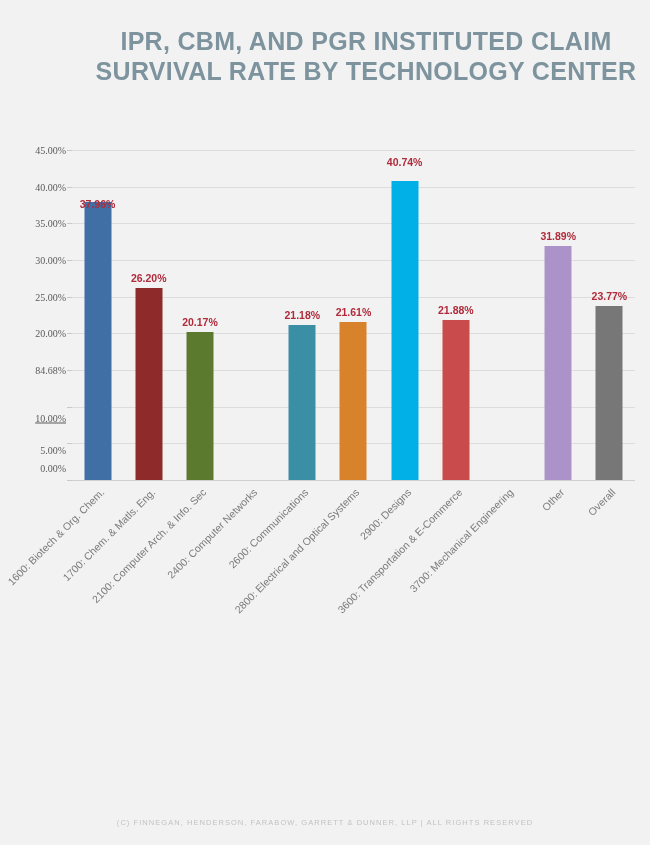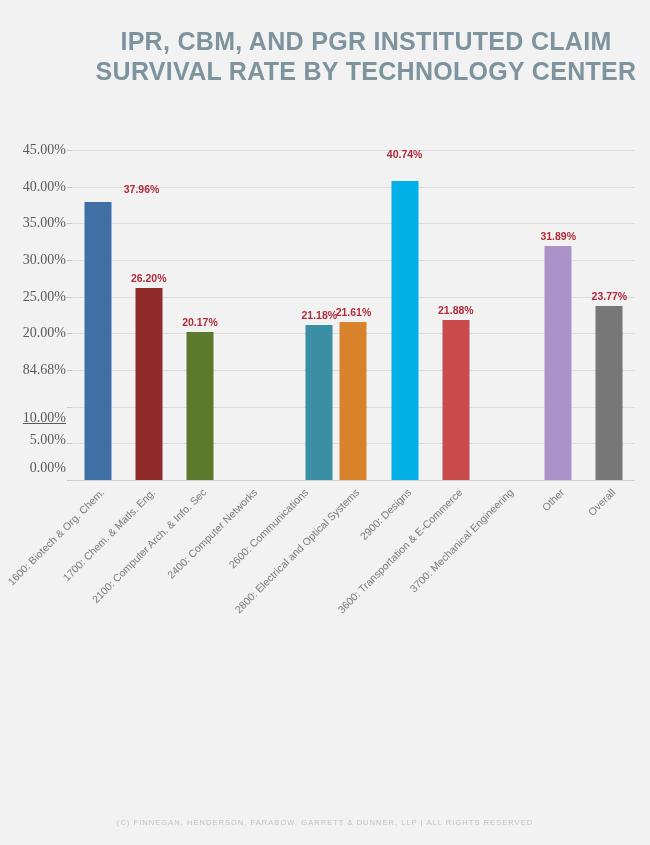--- a/index.html
+++ b/index.html
@@ -49,21 +49,21 @@
     left: 0;
     top: 0;
     width: 72px;
     height: 330px;
   }
   .y-tick {
     position: absolute;
     right: 6px;
     transform: translateY(-50%);
     font-family: "Liberation Serif", serif;
-    font-size: 14px;
+    font-size: 10px;
     color: #5a5a5a;
     white-space: nowrap;
   }
   .grid-layer {
     position: absolute;
     left: 72px;
     top: 0;
     width: 563px;
     height: 330px;
   }
@@ -172,21 +172,21 @@
 <body>
 
 <div class="title-block">
   <div class="chart-title">IPR, CBM, and PGR Instituted Claim Survival Rate by Technology Center</div>
 </div>
 
 <div class="plot-wrap">
 
   <div class="y-axis" id="y-axis">
       <div class="y-tick" style="top: 318px;">0.00%</div>
-      <div class="y-tick" style="top: 290px;">5.00%</div>
+      <div class="y-tick" style="top: 300px;">5.00%</div>
       <div class="y-tick" style="top: 268px; text-decoration: underline;">10.00%</div>
       <div class="y-tick" style="top: 220px;">84.68%</div>
       <div class="y-tick" style="top: 183.333px;">20.00%</div>
       <div class="y-tick" style="top: 146.667px;">25.00%</div>
       <div class="y-tick" style="top: 110px;">30.00%</div>
       <div class="y-tick" style="top: 73.3333px;">35.00%</div>
       <div class="y-tick" style="top: 36.6667px;">40.00%</div>
       <div class="y-tick" style="top: 0px;">45.00%</div>
     </div>
 
@@ -209,41 +209,41 @@
       <div class="tickmark" style="top: 73.3333px;"></div>
       <div class="gridline" style="top: 36.6667px;"></div>
       <div class="tickmark" style="top: 36.6667px;"></div>
       <div class="gridline" style="top: 0px;"></div>
       <div class="tickmark" style="top: 0px;"></div>
     </div>
 
   <div class="bars-layer" id="bars-layer">
       <div class="bar-slot" style="left: 0%; width: 9.09091%;">
         <div class="bar" style="height: 278.373px; background: rgb(63, 111, 165);"></div>
-        <div class="bar-label" style="bottom: 285px; margin-left: 44px;">37.96%</div>
+        <div class="bar-label" style="bottom: 270px;">37.96%</div>
       </div>
       <div class="bar-slot" style="left: 9.09091%; width: 9.09091%;">
         <div class="bar" style="height: 192.133px; background: rgb(142, 42, 42);"></div>
         <div class="bar-label" style="bottom: 196.133px;">26.20%</div>
       </div>
       <div class="bar-slot" style="left: 18.1818%; width: 9.09091%;">
         <div class="bar" style="height: 147.913px; background: rgb(92, 122, 46);"></div>
         <div class="bar-label" style="bottom: 151.913px;">20.17%</div>
       </div>
-      <div class="bar-slot" style="left: 36.3636%; width: 9.09091%; margin-left: 17px;">
+      <div class="bar-slot" style="left: 36.3636%; width: 9.09091%;">
         <div class="bar" style="height: 155.32px; background: rgb(59, 143, 165);"></div>
         <div class="bar-label" style="bottom: 159.32px;">21.18%</div>
       </div>
       <div class="bar-slot" style="left: 45.4545%; width: 9.09091%;">
         <div class="bar" style="height: 158.473px; background: rgb(216, 130, 44);"></div>
         <div class="bar-label" style="bottom: 162.473px;">21.61%</div>
       </div>
       <div class="bar-slot" style="left: 54.5455%; width: 9.09091%;">
         <div class="bar" style="height: 298.76px; background: rgb(0, 176, 230);"></div>
-        <div class="bar-label" style="bottom: 320px;">40.74%</div>
+        <div class="bar-label" style="bottom: 312px;">40.74%</div>
       </div>
       <div class="bar-slot" style="left: 63.6364%; width: 9.09091%;">
         <div class="bar" style="height: 160.453px; background: rgb(202, 75, 75);"></div>
         <div class="bar-label" style="bottom: 164.453px;">21.88%</div>
       </div>
       <div class="bar-slot" style="left: 81.8182%; width: 9.09091%;">
         <div class="bar" style="height: 233.86px; background: rgb(171, 147, 202);"></div>
         <div class="bar-label" style="bottom: 237.86px;">31.89%</div>
       </div>
       <div class="bar-slot" style="left: 90.9091%; width: 9.09091%;">

